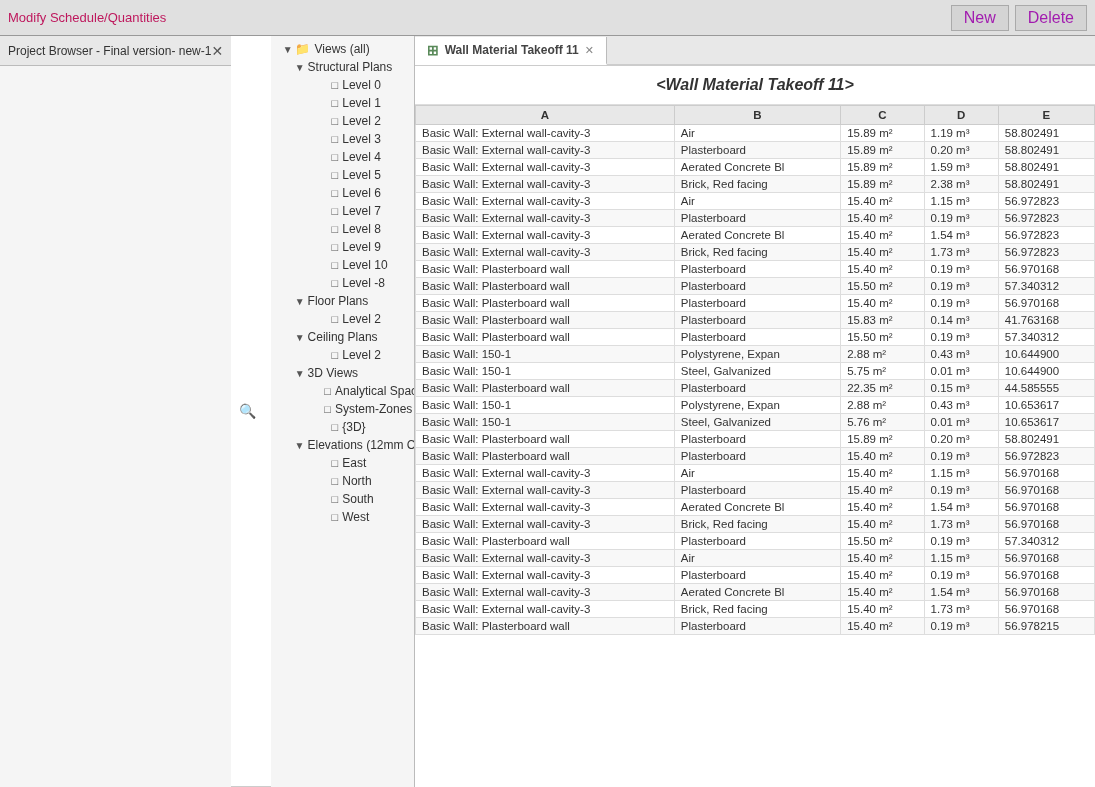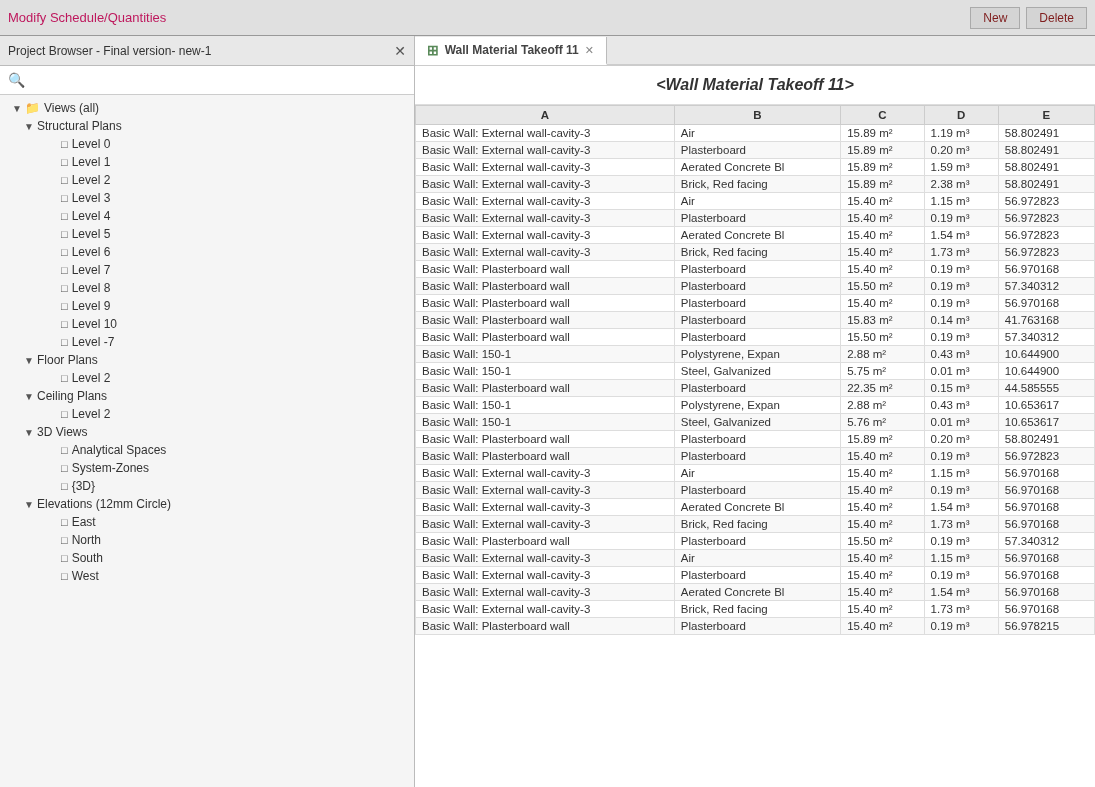--- a/index.html
+++ b/index.html
@@ -17,39 +17,39 @@
     }
     .toolbar-title {
       font-size: 13px;
       color: #be185d;
       flex: 1;
     }
     .toolbar-btn {
       background: #d4d4d4;
       border: 1px solid #aaa;
       padding: 3px 12px;
-      font-size: 12px;
+      font-size: 16px;
       cursor: pointer;
-      color: #7f1d1d;
+      color: #a21caf;
     }
 
     
     .main-area {
       display: flex;
       height: calc(787px - 36px);
     }
 
     
     .left-panel {
       width: 415px;
       min-width: 415px;
       background: #f5f5f5;
       border-right: 1px solid #bbb;
       display: flex;
-      flex-direction: column;
+      flex-direction: row;
       overflow: hidden;
     }
 
     .panel-header {
       display: flex;
       align-items: center;
       justify-content: space-between;
       background: #e8e8e8;
       border-bottom: 1px solid #bbb;
       padding: 4px 8px;
@@ -317,21 +317,21 @@
           <span>Level 9</span>
         </div>
         <div class="tree-item indent-4">
           <span class="collapse-arrow">&nbsp;</span>
           <span class="tree-view-icon">□</span>
           <span>Level 10</span>
         </div>
         <div class="tree-item indent-4">
           <span class="collapse-arrow">&nbsp;</span>
           <span class="tree-view-icon">□</span>
-          <span>Level -7</span>
+          <span>Level -8</span>
         </div>
         <div class="tree-item indent-2">
           <span class="collapse-arrow">▼</span>
           <span>Floor Plans</span>
         </div>
         <div class="tree-item indent-4">
           <span class="collapse-arrow">&nbsp;</span>
           <span class="tree-view-icon">□</span>
           <span>Level 2</span>
         </div>

